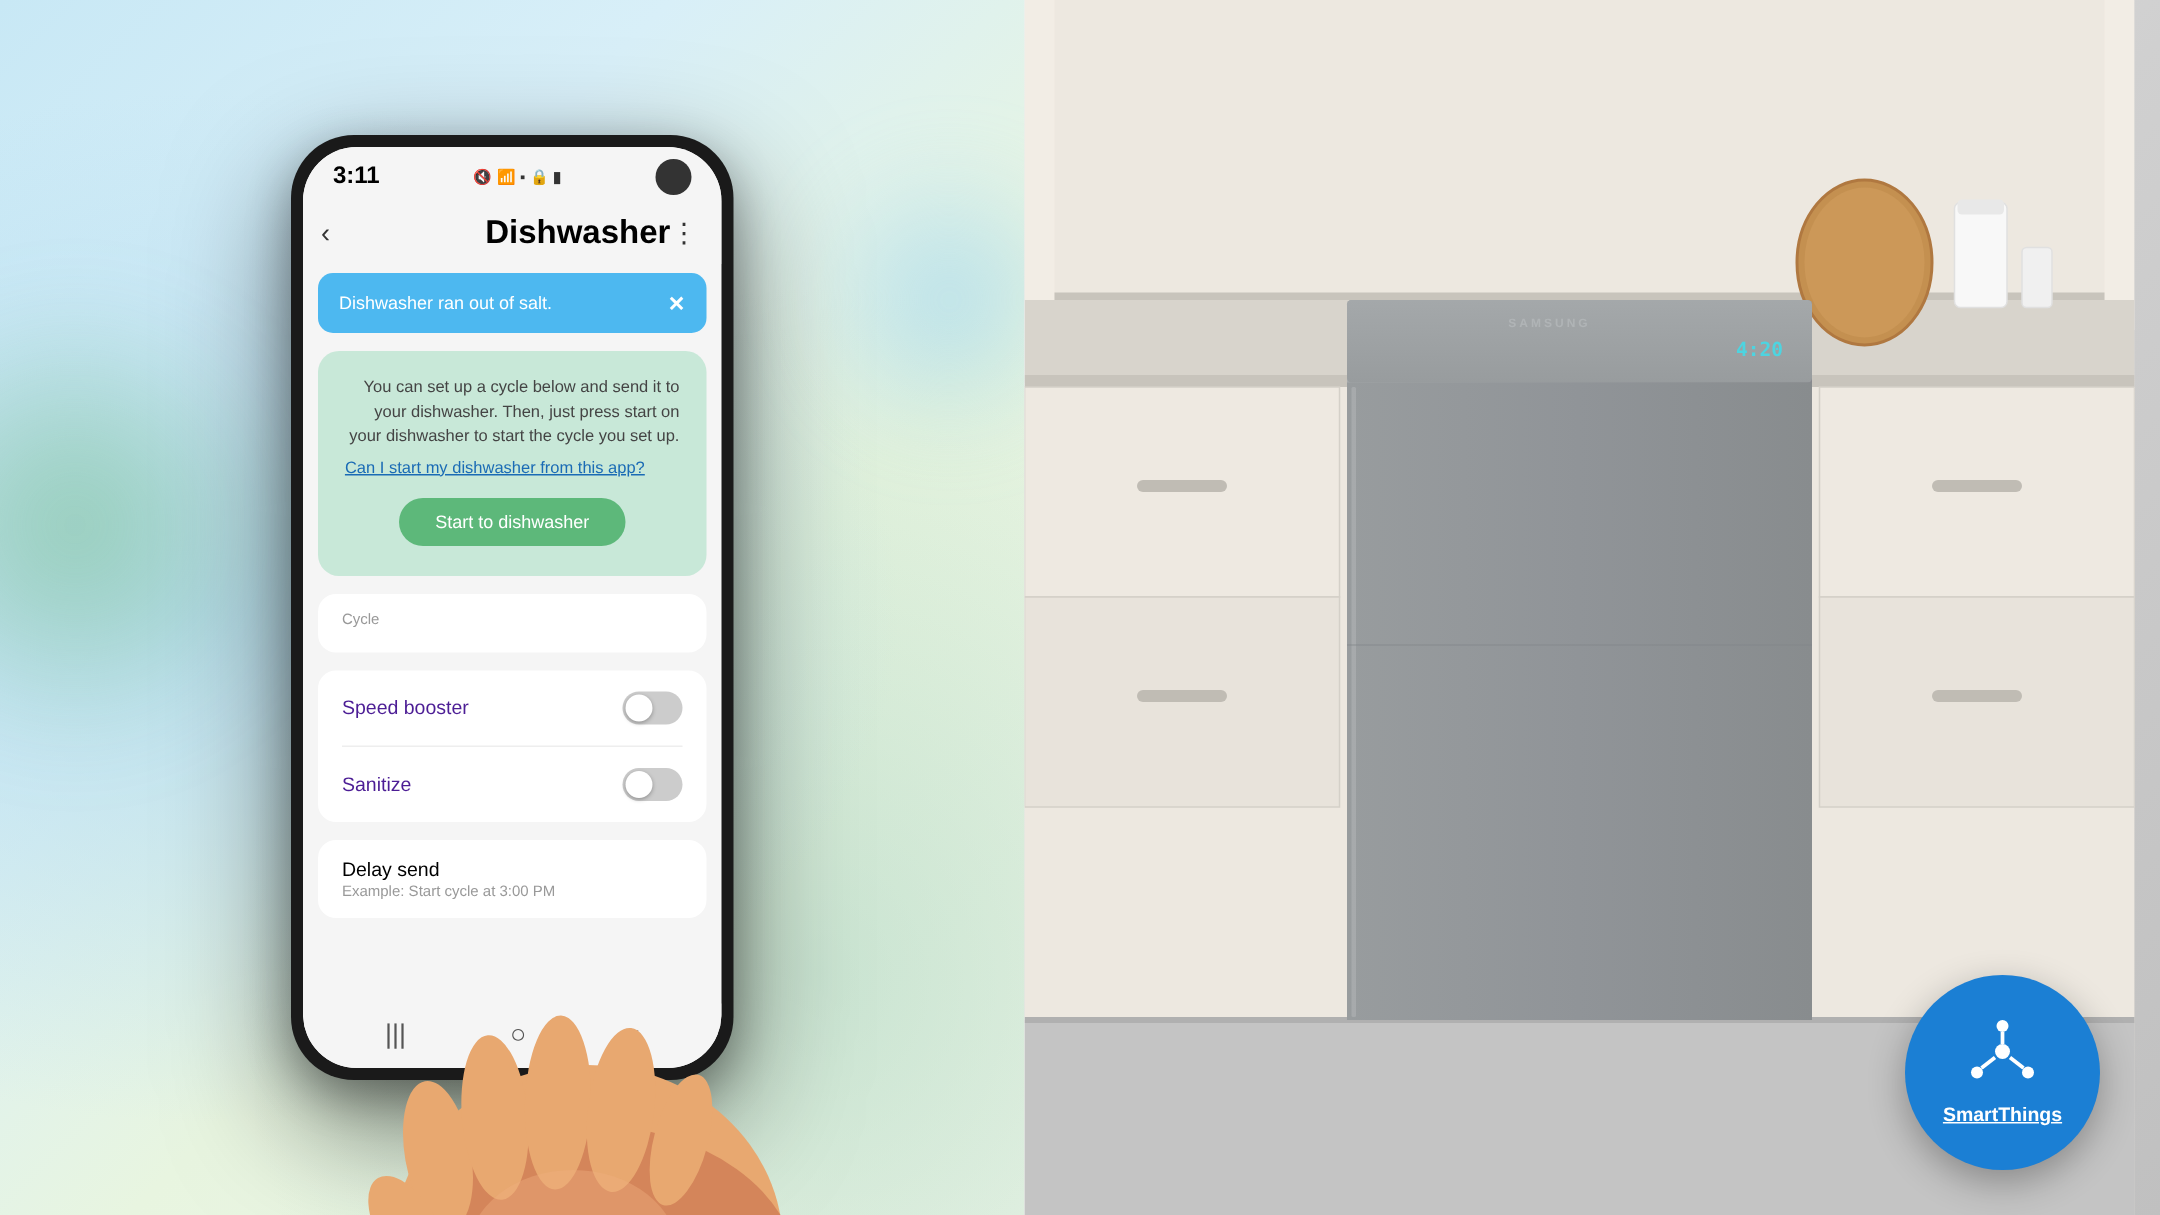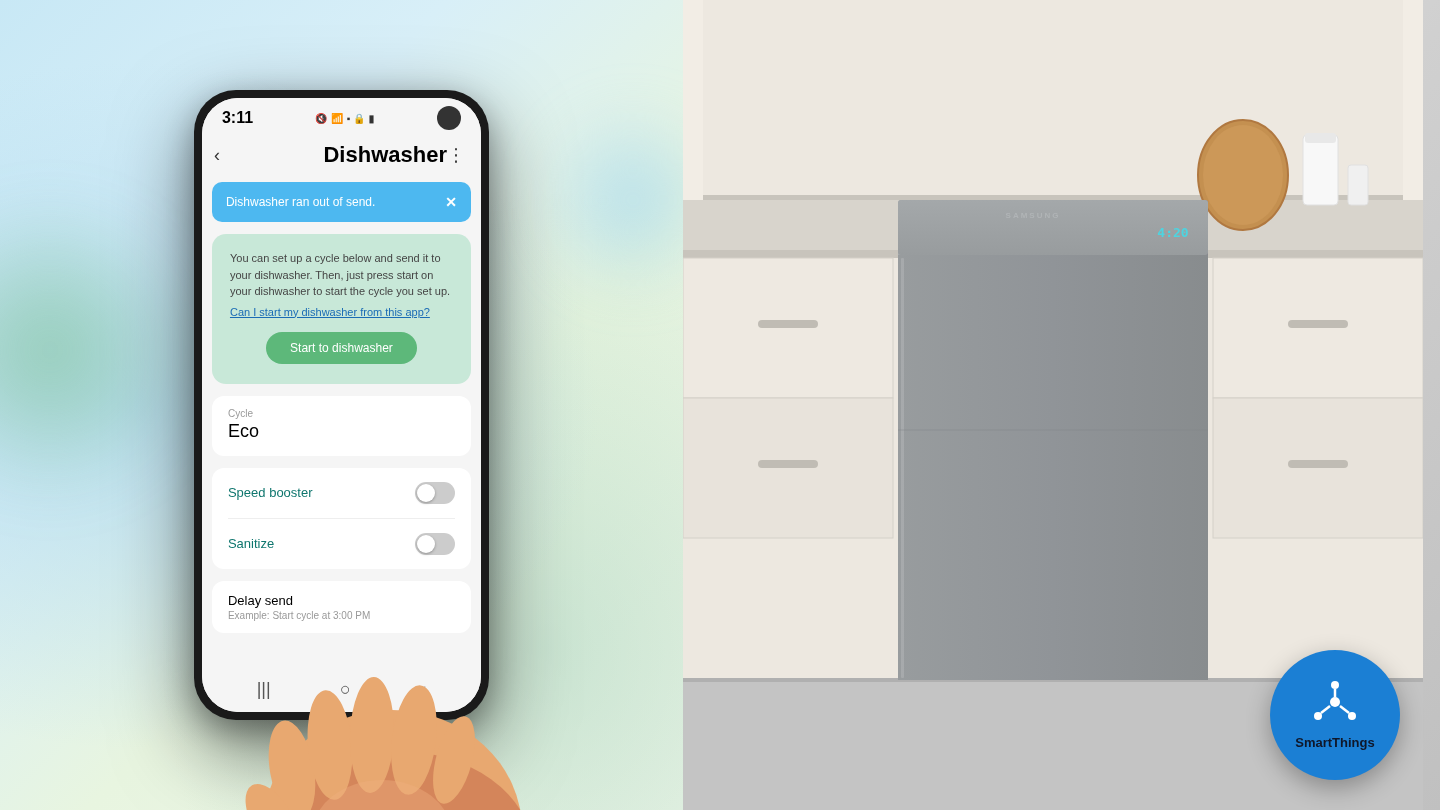--- a/index.html
+++ b/index.html
@@ -153,20 +153,21 @@
       font-weight: 600;
       color: #000;
       margin-bottom: 10px;
     }
 
     .ready-desc {
       font-size: 11px;
       color: #444;
       line-height: 1.5;
       margin-bottom: 6px;
+      text-align: right;
     }
 
     .ready-link {
       font-size: 11px;
       color: #1a6bb5;
       text-decoration: underline;
       cursor: pointer;
       margin-bottom: 14px;
       display: block;
     }
@@ -224,21 +225,21 @@
 
     .toggle-item {
       display: flex;
       align-items: center;
       justify-content: space-between;
       padding: 14px 16px;
     }
 
     .toggle-label {
       font-size: 13px;
-      color: #0f766e;
+      color: #4c1d95;
     }
 
     .toggle {
       width: 40px;
       height: 22px;
       background: #ccc;
       border-radius: 11px;
       position: relative;
       cursor: pointer;
     }
@@ -315,25 +316,26 @@
       justify-content: center;
       box-shadow: 0 8px 25px rgba(0,0,0,0.3);
       z-index: 20;
     }
 
     .smartthings-icon {
       margin-bottom: 6px;
     }
 
     .smartthings-label {
-      color: #0f172a;
+      color: #ffffff;
       font-size: 13px;
       font-weight: 700;
       text-align: center;
       line-height: 1.2;
+      text-decoration: underline;
     }
 
     
     .phone-hand-group {
       position: relative;
       z-index: 5;
       display: flex;
       flex-direction: column;
       align-items: center;
     }
@@ -382,34 +384,33 @@
           <div class="profile-dot"></div>
         </div>
 
         <div class="app-header">
           <span class="back-btn">‹</span>
           <span class="app-title">Dishwasher</span>
           <span class="more-btn">⋮</span>
         </div>
 
         <div class="alert-banner">
-          <span class="alert-text">Dishwasher ran out of send.</span>
+          <span class="alert-text">Dishwasher ran out of salt.</span>
           <span class="alert-close">✕</span>
         </div>
 
         <div class="ready-card">
           <div class="ready-desc">You can set up a cycle below and send it to your dishwasher. Then, just press start on your dishwasher to start the cycle you set up.</div>
           <a class="ready-link">Can I start my dishwasher from this app?</a>
           <button class="send-btn">Start to dishwasher</button>
         </div>
 
         <div class="settings-section">
           <div class="cycle-item">
             <div class="cycle-label">Cycle</div>
-            <div class="cycle-value">Eco</div>
           </div>
         </div>
 
         <div class="toggle-section">
           <div class="toggle-item">
             <span class="toggle-label">Speed booster</span>
             <div class="toggle"></div>
           </div>
           <div class="divider"></div>
           <div class="toggle-item">

